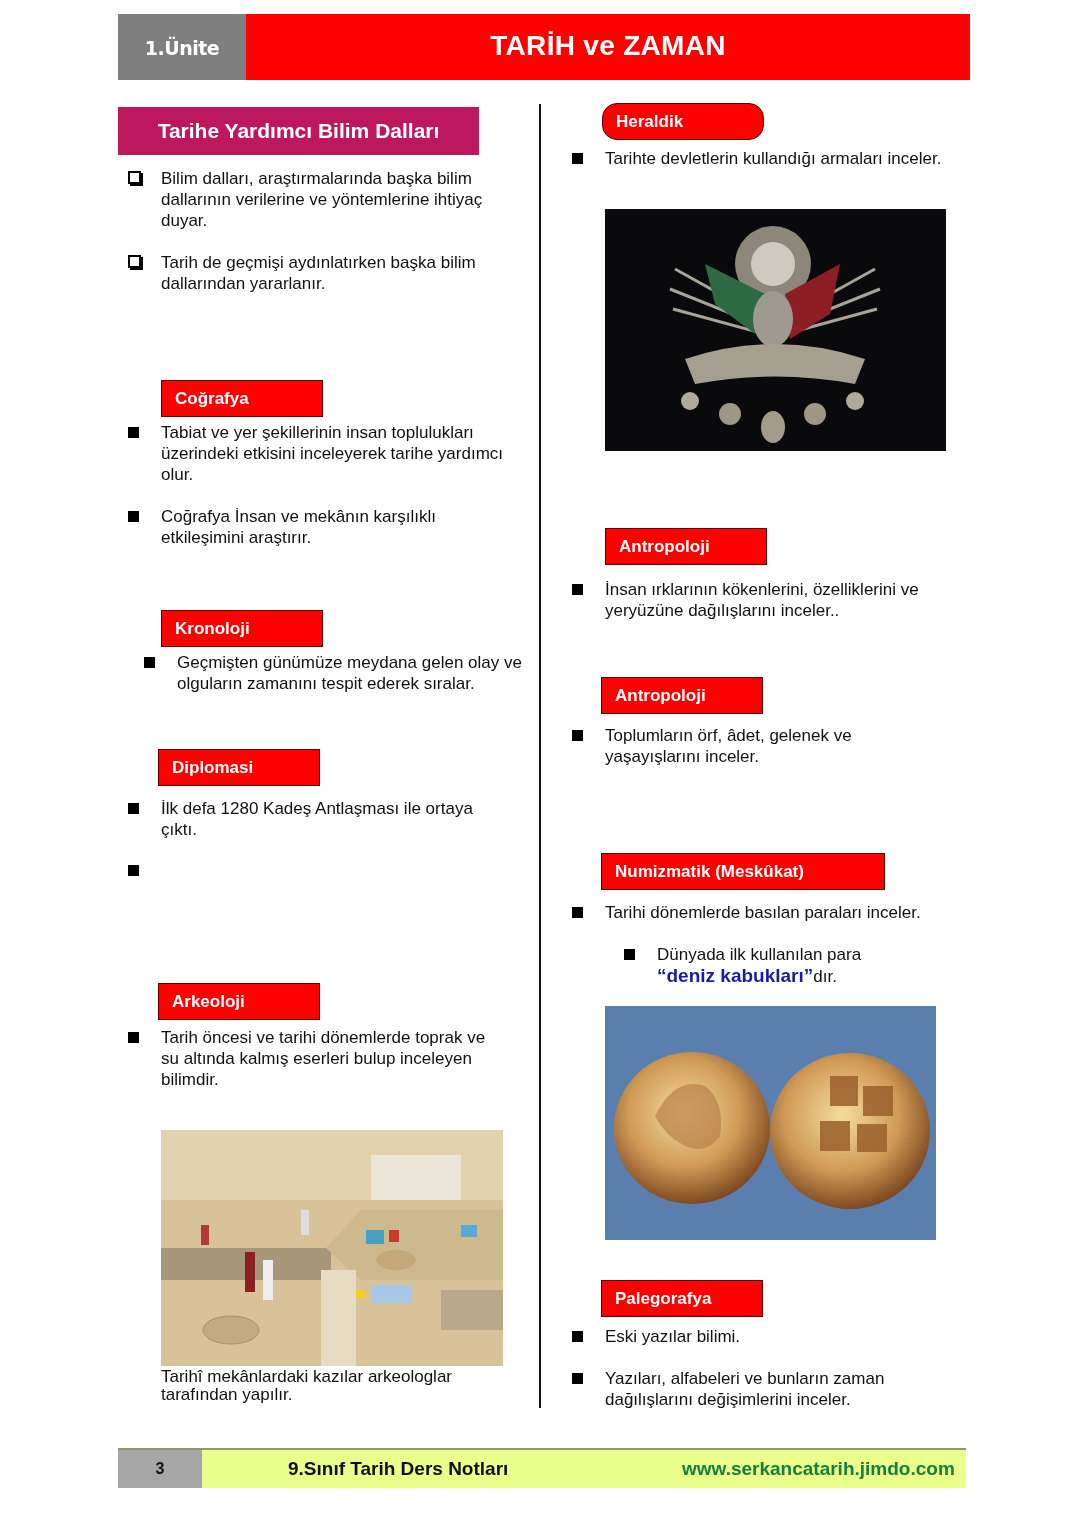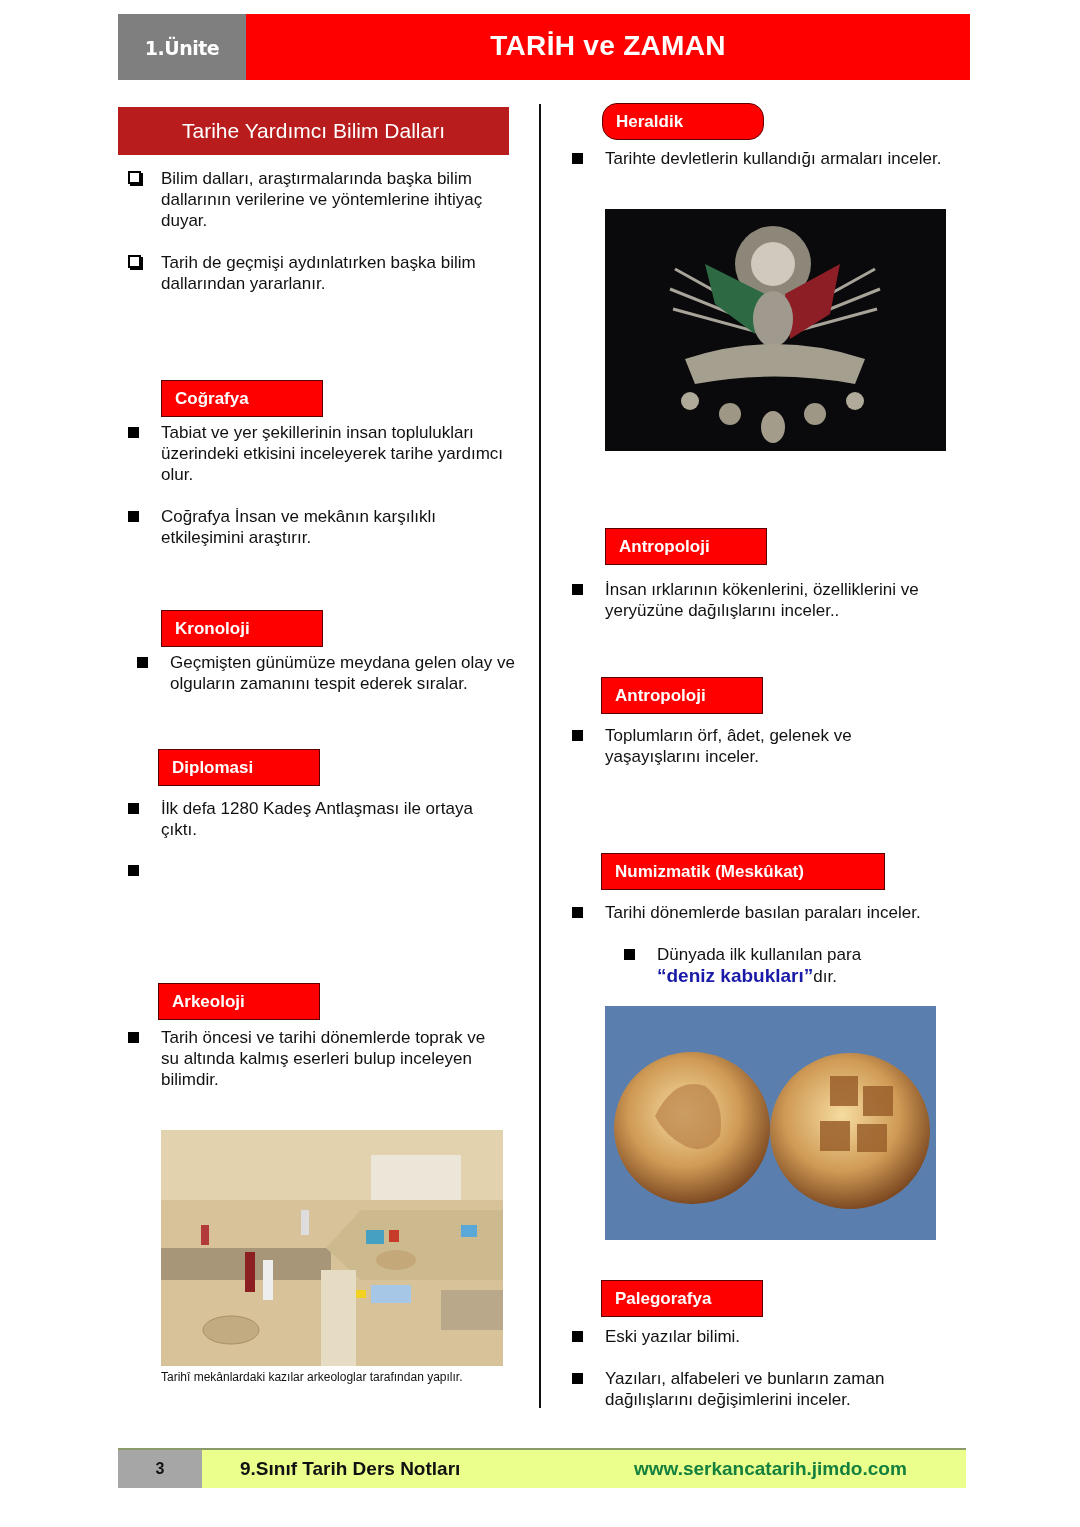--- a/index.html
+++ b/index.html
@@ -8,39 +8,39 @@
 
   
   .header { position: absolute; left: 118px; top: 14px; width: 852px; height: 66px; display: flex; }
   .unit-box { width: 128px; height: 100%; background: #7f7f7f; color: #fff; font-family: "DejaVu Sans", sans-serif; font-weight: bold; font-size: 19px; display: flex; align-items: center; justify-content: center; padding-top: 2px; letter-spacing: -0.5px; }
   .title-box { flex: 1; height: 100%; background: #ff0000; color: #fff; font-weight: bold; font-size: 28px; text-align: center; padding-top: 16px; letter-spacing: 0.3px; }
 
   
   .divider { position: absolute; left: 539px; top: 104px; width: 2px; height: 1304px; background: #111; }
 
   
-  .section-heading { position: absolute; left: 118px; top: 107px; width: 391px; height: 48px; background: #b91c1c; color: #fff; font-weight: normal; font-size: 21px; display: flex; align-items: center; justify-content: center; }
+  .section-heading { position: absolute; left: 118px; top: 107px; width: 361px; height: 48px; background: #be185d; color: #fff; font-weight: bold; font-size: 21px; display: flex; align-items: center; justify-content: center; }
 
   
   .topic { position: absolute; height: 37px; background: #ff0000; border: 1.5px solid #5a0000; color: #fff; font-weight: bold; font-size: 17px; padding-left: 13px; display: flex; align-items: center; }
 
   
   .bullet { position: absolute; font-size: 17px; line-height: 21px; color: #111; }
   .bullet .mark { position: absolute; left: -33px; top: 5px; width: 11px; height: 11px; background: #000; }
   .bullet .box { position: absolute; left: -33px; top: 3px; width: 13px; height: 13px; border: 2px solid #000; box-shadow: 2px 2px 0 #000; background: #fff; }
   .hl { color: #1a1aa8; font-weight: bold; font-size: 19px; }
 
   
   .img { position: absolute; overflow: hidden; }
-  .caption { position: absolute; font-size: 12px; line-height: 18px; color: #111; }
+  .caption { position: absolute; font-size: 17px; line-height: 18px; color: #111; }
 
   
   .footer { position: absolute; left: 118px; top: 1448px; width: 848px; height: 40px; display: flex; border-top: 2px solid #8a9a6a; }
   .page-no { width: 84px; background: #a6a6a6; font-weight: bold; font-size: 16px; display: flex; align-items: center; justify-content: center; }
-  .footer-main { flex: 1; background: #eaff8c; display: flex; align-items: center; }
+  .footer-main { flex: 1; background: #eaff8c; display: flex; align-items: center; padding-left: 48px; }
   .footer-title { font-weight: bold; font-size: 19px; margin-left: 38px; width: 394px; color: #111; }
   .footer-url { font-weight: bold; font-size: 19px; color: #15803d; }
 </style>
 </head>
 <body>
 
 <div class="header">
   <div class="unit-box">1.Ünite</div>
   <div class="title-box">TARİH ve ZAMAN</div>
 </div>
@@ -62,21 +62,21 @@
 <div class="bullet" style="left:161px; top:422px; width:350px;">
   <span class="mark"></span>
   <span>Tabiat ve yer şekillerinin insan toplulukları üzerindeki etkisini inceleyerek tarihe yardımcı olur.</span>
 </div>
 <div class="bullet" style="left:161px; top:506px; width:350px;">
   <span class="mark"></span>
   <span>Coğrafya İnsan ve mekânın karşılıklı etkileşimini araştırır.</span>
 </div>
 
 <div class="topic" style="left:161px; top:610px; width:162px;">Kronoloji</div>
-<div class="bullet" style="left:170px; top:652px; width:355px;">
+<div class="bullet" style="left:177px; top:652px; width:355px;">
   <span class="mark"></span>
   <span>Geçmişten günümüze meydana gelen olay ve olguların zamanını tespit ederek sıralar.</span>
 </div>
 
 <div class="topic" style="left:158px; top:749px; width:162px;">Diplomasi</div>
 <div class="bullet" style="left:161px; top:798px; width:350px;">
   <span class="mark"></span>
   <span>İlk defa 1280 Kadeş Antlaşması ile ortaya çıktı.</span>
 </div>
 <div class="bullet" style="left:161px; top:860px; width:350px;">

